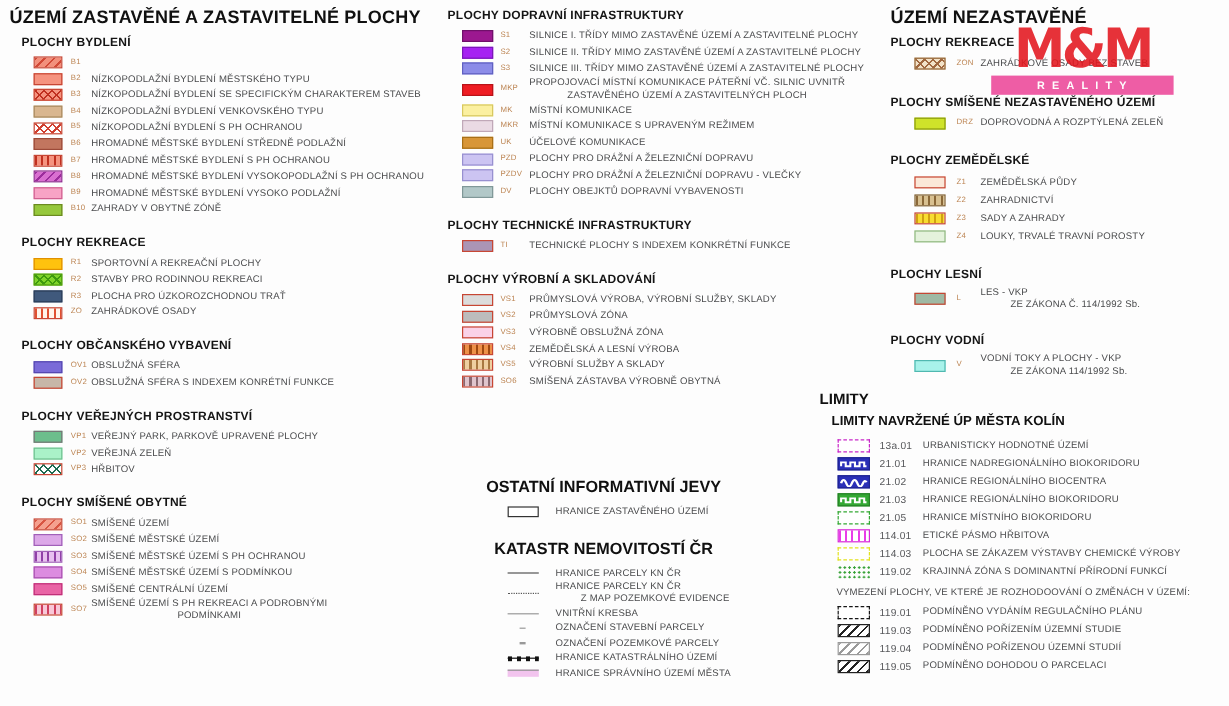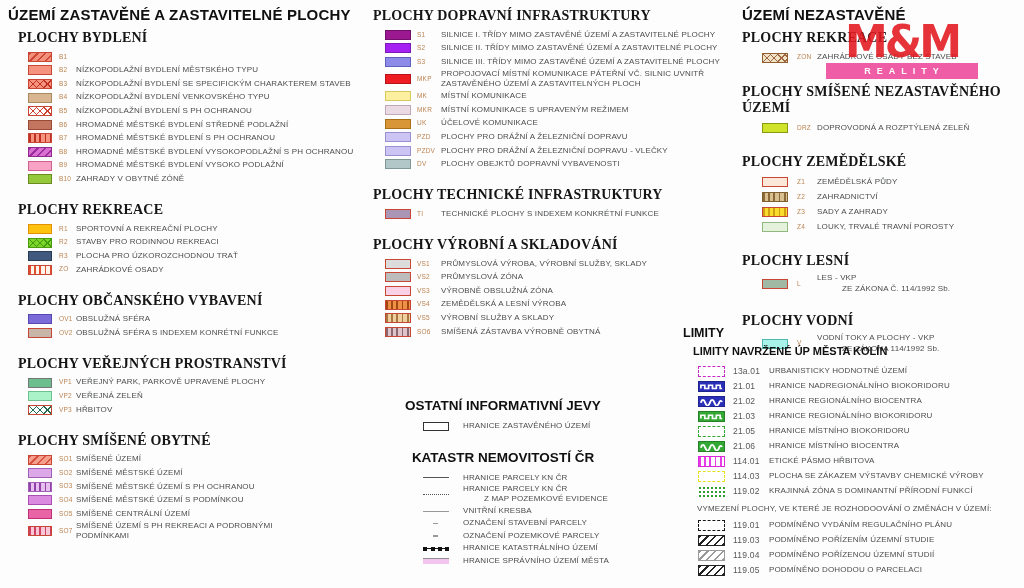--- a/index.html
+++ b/index.html
@@ -6,21 +6,21 @@
   body{width:1024px;height:588px;background:#fdfdfd;overflow:hidden;position:relative;
        font-family:"Liberation Sans", sans-serif;-webkit-font-smoothing:antialiased;}
   .col{position:absolute;}
   .cL{left:8px;top:6px;width:365px;}
   .cM{left:373px;top:8px;width:348px;}
   .ost{left:378px;top:398px;width:250px;}
   .cR{left:742px;top:6px;width:274px;}
   .lim{left:683px;top:326px;width:341px;}
 
   .h1{font-size:15px;font-weight:bold;color:#101010;letter-spacing:.2px;margin-bottom:6px;line-height:1.2;}
-  .h2{font-size:14px;font-weight:bold;color:#151515;letter-spacing:.2px;margin-bottom:4px;line-height:1.15;font-family:Liberation Serif, serif;}
+  .h2{font-size:10px;font-weight:bold;color:#151515;letter-spacing:.2px;margin-bottom:4px;line-height:1.15;}
   .h1c{font-size:13.5px;font-weight:bold;color:#101010;text-align:center;margin-bottom:7px;}
   .sec{margin-bottom:16px;}
   .cL .sec{padding-left:10px;}
   .cR .sec{margin-bottom:19px;}
   .ost .sec{margin-bottom:17px;}
 
   .row{display:flex;align-items:center;min-height:13.6px;}
   .cR .row{min-height:15px;}
   .lim .row{min-height:15px;}
   .ost .row{min-height:12.5px;}
@@ -37,21 +37,21 @@
   .lim .sw{width:27px;height:11px;}
   .ost .sw{border:none;height:auto;}
 
   .code{flex:none;width:17px;margin-left:7px;font-size:6.5px;color:#BC8452;line-height:1;letter-spacing:.2px;}
   .cM .code{width:24px;margin-left:6px;}
   .cR .code{width:20px;margin-left:9px;}
   .lim .code{width:36px;margin-left:8px;font-size:8.5px;color:#56575A;}
 
   .lab{font-size:8px;color:#4B4C4E;letter-spacing:.15px;line-height:1.3;}
   .ost .lab{margin-left:14px;}
-  .l2{display:block;}
+  .l2{display:block;text-align:center;}
   .cR .l2{padding-left:25px;}
   .ost .l2{padding-left:21px;}
 
   .note{font-size:8px;color:#4B4C4E;letter-spacing:.15px;margin:5px 0 5px 14px;}
   .limtitle{font-size:12.5px;font-weight:bold;color:#101010;margin-bottom:5px;}
   .limsub{font-size:11px;font-weight:bold;color:#101010;margin-bottom:7px;padding-left:10px;}
 
   
   .logo{position:absolute;left:826px;top:22px;width:152px;opacity:.88;z-index:5;text-align:center;}
   .logo .mm{font-family:"DejaVu Sans", sans-serif;font-weight:bold;font-size:43px;line-height:.92;
@@ -468,29 +468,20 @@
           </div>
           <span class="code">21.03</span>
           <div class="lab"><span>HRANICE REGIONÁLNÍHO BIOKORIDORU</span></div>
         </div>
         <div class="row">
           <div class="sw" style="background: rgb(255, 255, 255); border: 1.7px dashed rgb(51, 168, 51);"></div>
           <span class="code">21.05</span>
           <div class="lab"><span>HRANICE MÍSTNÍHO BIOKORIDORU</span></div>
         </div>
         <div class="row">
-          <div class="sw" style="background: rgb(51, 168, 51); border-color: rgb(38, 128, 38);">
-            <svg viewBox="0 0 26 11" width="25" height="9" preserveAspectRatio="none">
-              <path d="M2 7 C3.2 2.5,5 2.5,6.5 7 C8 11.5,9.8 11.5,11.3 7 C12.8 2.5,14.6 2.5,16.1 7 C17.6 11.5,19.4 11.5,20.9 7 C21.9 4,23 4,24 6" fill="none" stroke="#fff" stroke-width="2.1"></path>
-            </svg>
-          </div>
-          <span class="code">21.06</span>
-          <div class="lab"><span>HRANICE MÍSTNÍHO BIOCENTRA</span></div>
-        </div>
-        <div class="row">
           <div class="sw" style="background: repeating-linear-gradient(90deg, rgb(233, 60, 233) 0px, rgb(233, 60, 233) 1.8px, rgb(255, 255, 255) 1.8px, rgb(255, 255, 255) 5.2px); border-color: rgb(217, 40, 217);"></div>
           <span class="code">114.01</span>
           <div class="lab"><span>ETICKÉ PÁSMO HŘBITOVA</span></div>
         </div>
         <div class="row">
           <div class="sw" style="background: rgb(255, 255, 255); border: 1.7px dashed rgb(226, 226, 30);"></div>
           <span class="code">114.03</span>
           <div class="lab"><span>PLOCHA SE ZÁKAZEM VÝSTAVBY CHEMICKÉ VÝROBY</span></div>
         </div>
         <div class="row">

